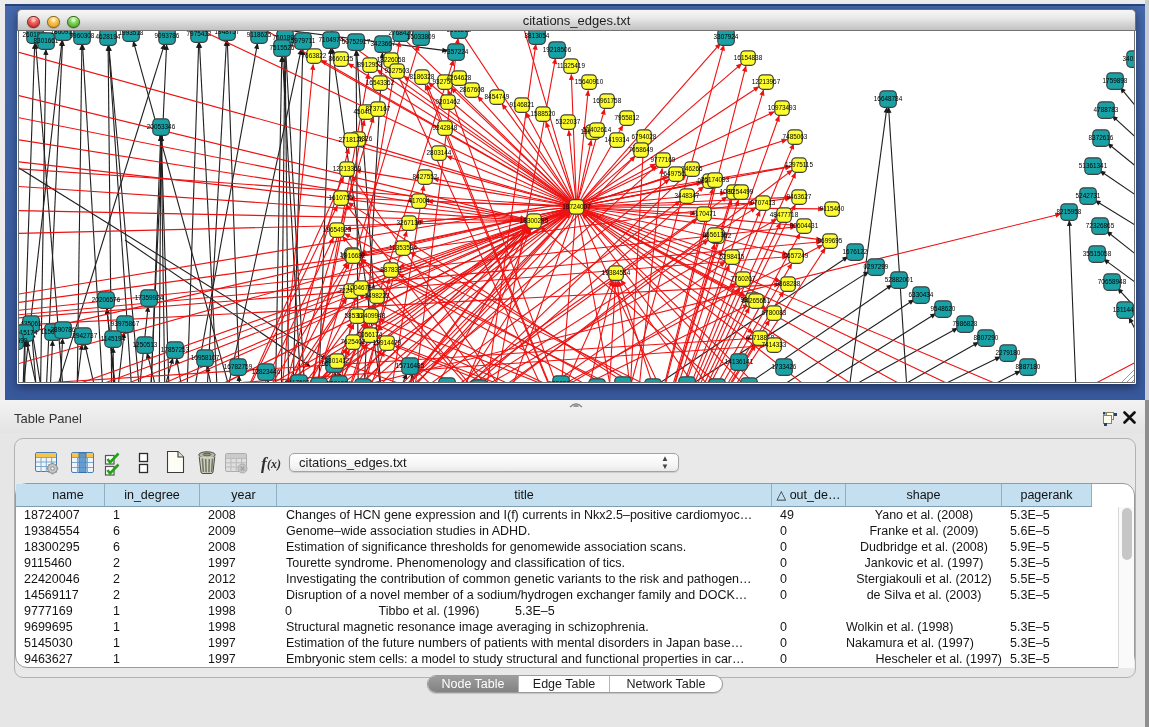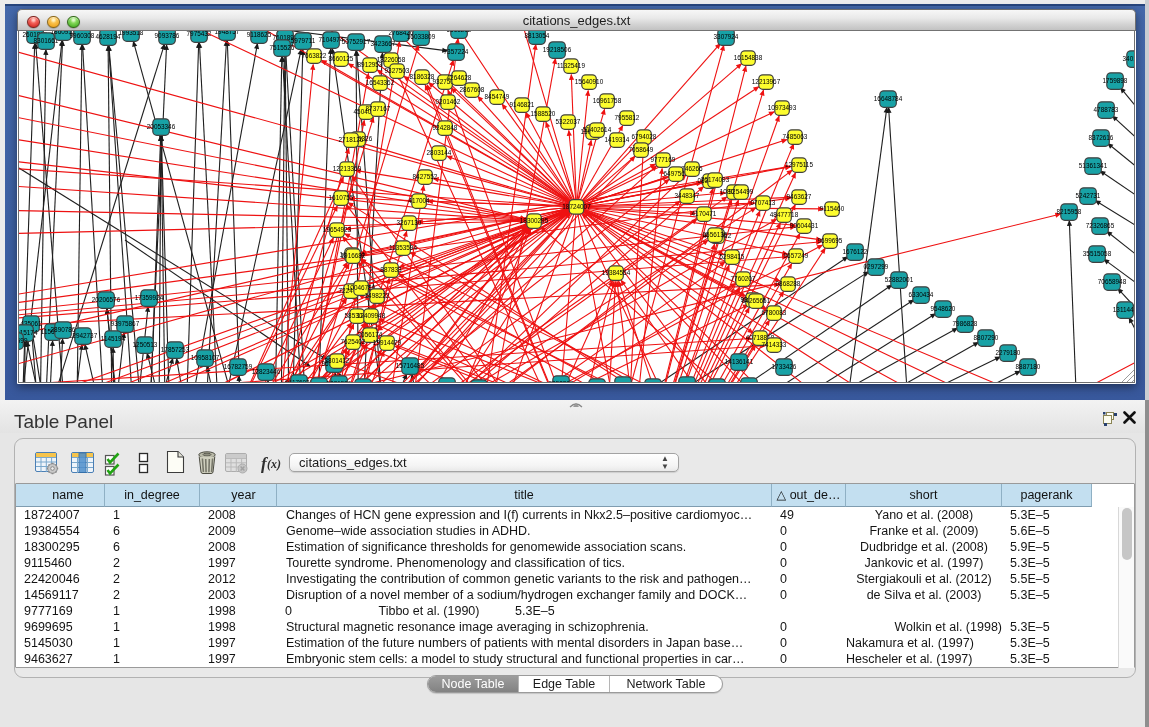--- a/index.html
+++ b/index.html
@@ -25,36 +25,36 @@
 .tl { position:absolute; top:5.5px; width:12.5px; height:12.5px; border-radius:50%; box-shadow:inset 0 1px 1px rgba(255,255,255,.5), 0 0.5px 1px rgba(0,0,0,.3); }
 #tl-r { left:9px;  background:radial-gradient(circle at 50% 30%, #ffc9c4 0 10%, #f4655d 35%, #dc3832 70%, #9c1d17); border:0.5px solid #7e2521;}
 #tl-y { left:29px; background:radial-gradient(circle at 50% 30%, #fff3c3 0 10%, #fac34f 35%, #f1ab28 70%, #a06c14); border:0.5px solid #8a671a;}
 #tl-g { left:49px; background:radial-gradient(circle at 50% 30%, #ddf8c8 0 10%, #86d95c 35%, #57ba33 70%, #2f7a15); border:0.5px solid #35691b;}
 #canvas { position:absolute; left:1px; top:22px; width:1117px; height:352px; background:#fff; overflow:hidden; border-left:1px solid #6f6f6f; border-right:1px solid #6f6f6f; border-bottom:1px solid #6f6f6f;}
 
 
 #tpanel { position:absolute; left:0; top:400px; width:1145px; height:327px; background:#e6e6e6; }
 #tpanel-head { position:absolute; left:0; top:0; width:100%; height:33px;
   background:linear-gradient(#f3f3f3,#e3e3e3); }
-#tpanel-head .title { position:absolute; left:14px; top:11px; font-size:19px; color:#333;text-align:right; }
+#tpanel-head .title { position:absolute; left:14px; top:11px; font-size:13px; color:#333;text-align:right; }
 #split-handle { position:absolute; left:569px; top:1px; color:#777; font-size:9px; }
 #float-ic { position:absolute; left:1103px; top:12px; }
 #close-ic { position:absolute; left:1123px; top:11px; }
 
 #container { position:absolute; left:14px; top:38px; width:1122px; height:240px;
   background:#e9e9e9; border:1px solid #b2b2b2; border-radius:9px; }
 #toolbar { position:absolute; left:0; top:10px; width:100%; height:28px; }
 #combo { position:absolute; left:274px; top:14px; width:390px; height:19px;
   border:1px solid #a3a3a3; border-radius:5px; background:linear-gradient(#ffffff,#f4f4f4 70%,#e9e9e9);
   font-size:13px; color:#1a1a1a; line-height:17px; padding-left:9px; box-shadow:0 1px 1px rgba(0,0,0,.12);}
 #combo .arr { position:absolute; right:9px; top:1px; font-size:8px; color:#444; line-height:8px; }
 
 
 #tbl { position:absolute; left:0px; top:44px; width:1120px; height:185px; background:#fff;
-  border:1px solid #9a9a9a; border-radius:1px; }
+  border:1px solid #9a9a9a; border-radius:12px; }
 #thead { position:absolute; left:0; top:0; height:23px; width:1080px; display:flex;
   font-size:12.5px; color:#111; }
 #thead .hc { background:#c3dff0; border-right:1px solid #8fb0c4; border-bottom:1px solid #7f9cb0;
   text-align:center; line-height:22px; height:23px; }
 #rows { position:absolute; left:0; top:23px; font-size:12.5px; color:#141414; }
 .row { height:16px; line-height:16px; white-space:nowrap; display:flex; }
 .c { overflow:hidden; }
 
 #vsb { position:absolute; right:0px; top:23px; width:16px; height:161px; background:#fafafa; border-left:1px solid #d8d8d8; }
 #vsb .thumb { position:absolute; left:3px; top:1px; width:9.5px; height:52px; background:#c6c6c6; border-radius:5px; }
@@ -764,21 +764,21 @@
     <div id="combo">citations_edges.txt
       <div class="arr">▲<br>▼</div>
     </div>
     <div id="tbl">
       <div id="thead">
         <div class="hc" style="width:89px;padding-left:16px">name</div>
         <div class="hc" style="width:95px">in_degree</div>
         <div class="hc" style="width:77px;padding-left:11px">year</div>
         <div class="hc" style="width:495px">title</div>
         <div class="hc" style="width:74px">△ out_de…</div>
-        <div class="hc" style="width:156px">short</div>
+        <div class="hc" style="width:156px">shape</div>
         <div class="hc" style="width:90px">pagerank</div>
       </div>
       <div id="rows">
 <div class="row">
             <div class="c" style="width:89px;padding-left:8px">18724007</div>
             <div class="c" style="width:95px;padding-left:8px">1</div>
             <div class="c" style="width:77px;padding-left:8px">2008</div>
             <div class="c" style="width:495px;padding-left:9px">Changes of HCN gene expression and I(f) currents in Nkx2.5–positive cardiomyoc…</div>
             <div class="c" style="width:74px;padding-left:8px">49</div>
             <div class="c" style="width:156px;text-align:center">Yano et al. (2008)</div>
@@ -827,48 +827,48 @@
             <div class="c" style="width:495px;padding-left:9px">Disruption of a novel member of a sodium/hydrogen exchanger family and DOCK…</div>
             <div class="c" style="width:74px;padding-left:8px">0</div>
             <div class="c" style="width:156px;text-align:center">de Silva et al. (2003)</div>
             <div class="c" style="width:90px;padding-left:8px">5.3E–5</div>
           </div>
 <div class="row">
             <div class="c" style="width:89px;padding-left:8px">9777169</div>
             <div class="c" style="width:95px;padding-left:8px">1</div>
             <div class="c" style="width:77px;padding-left:8px">1998</div>
             <div class="c" style="width:74px;padding-left:8px">0</div>
-            <div class="c" style="width:156px;text-align:center">Tibbo et al. (1990)</div>
+            <div class="c" style="width:156px;text-align:center">Tibbo et al. (1996)</div>
             <div class="c" style="width:90px;padding-left:8px">5.3E–5</div>
           </div>
 <div class="row">
             <div class="c" style="width:89px;padding-left:8px">9699695</div>
             <div class="c" style="width:95px;padding-left:8px">1</div>
             <div class="c" style="width:77px;padding-left:8px">1998</div>
             <div class="c" style="width:495px;padding-left:9px">Structural magnetic resonance image averaging in schizophrenia.</div>
             <div class="c" style="width:74px;padding-left:8px">0</div>
-            <div class="c" style="width:156px;text-align:right">Wolkin et al. (1998)</div>
+            <div class="c" style="width:156px;text-align:left">Wolkin et al. (1998)</div>
             <div class="c" style="width:90px;padding-left:8px">5.3E–5</div>
           </div>
 <div class="row">
             <div class="c" style="width:89px;padding-left:8px">5145030</div>
             <div class="c" style="width:95px;padding-left:8px">1</div>
             <div class="c" style="width:77px;padding-left:8px">1997</div>
             <div class="c" style="width:495px;padding-left:9px">Estimation of the future numbers of patients with mental disorders in Japan base…</div>
             <div class="c" style="width:74px;padding-left:8px">0</div>
             <div class="c" style="width:156px;text-align:left">Nakamura et al. (1997)</div>
             <div class="c" style="width:90px;padding-left:8px">5.3E–5</div>
           </div>
 <div class="row">
             <div class="c" style="width:89px;padding-left:8px">9463627</div>
             <div class="c" style="width:95px;padding-left:8px">1</div>
             <div class="c" style="width:77px;padding-left:8px">1997</div>
             <div class="c" style="width:495px;padding-left:9px">Embryonic stem cells: a model to study structural and functional properties in car…</div>
             <div class="c" style="width:74px;padding-left:8px">0</div>
-            <div class="c" style="width:156px;text-align:left">Hescheler et al. (1997)</div>
+            <div class="c" style="width:156px;text-align:right">Hescheler et al. (1997)</div>
             <div class="c" style="width:90px;padding-left:8px">5.3E–5</div>
           </div>
       </div>
       <div id="vsb">
           <div class="thumb"></div>
         </div>
     </div>
     <div id="tabs">
       <div class="seg sel" style="width:90px">Node Table</div>
       <div class="seg" style="width:91px">Edge Table</div>

